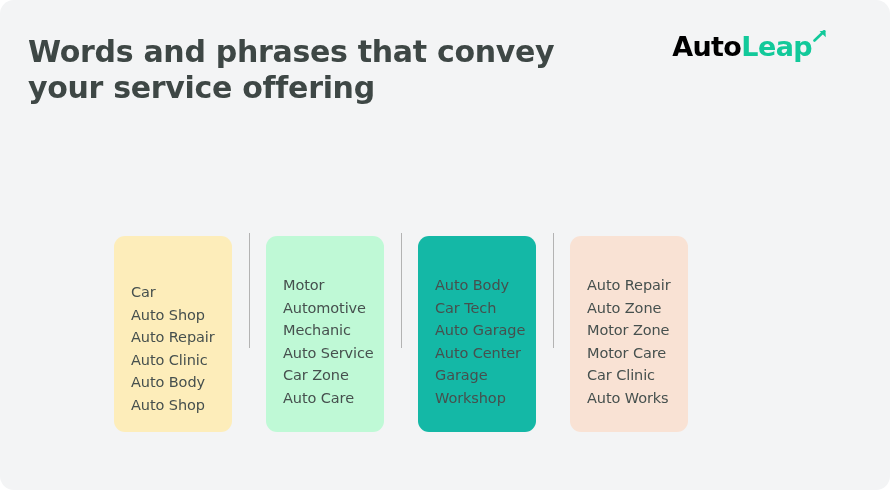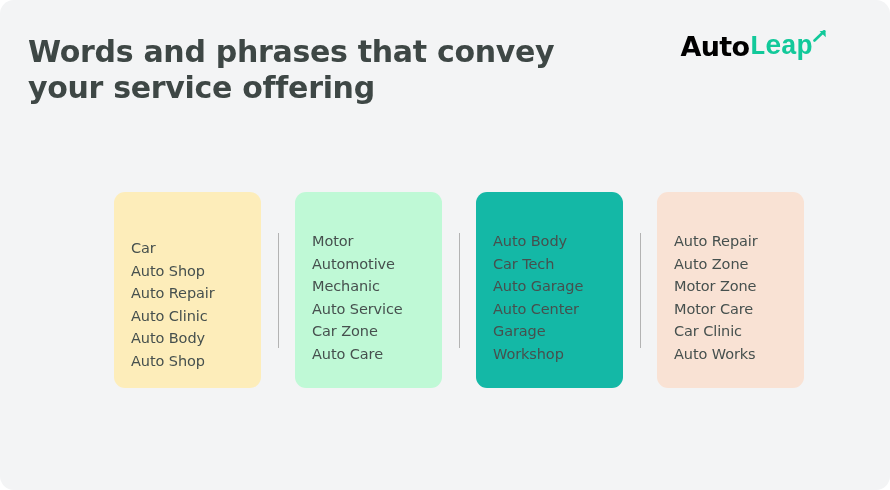--- a/index.html
+++ b/index.html
@@ -52,21 +52,21 @@
     position: absolute;
     right: 34px;
     top: 32px;
     display: flex;
     align-items: flex-end;
     font-size: 27px;
     font-weight: bold;
     letter-spacing: -0.6px;
     line-height: 30px;
   }
-  #brand-leap { color: #12c99a; font-family: Liberation Mono, monospace; }
+  #brand-leap { color: #12c99a; }
   #brand-arrow {
     position: relative;
     width: 14px;
     height: 30px;
   }
   #brand-arrow svg {
     position: absolute;
     left: 1px;
     top: -2px;
   }
@@ -77,25 +77,26 @@
     left: 114px;
     top: 192px;
     width: 664px;
     height: 196px;
     display: flex;
     align-items: flex-start;
   }
 
   .card {
     position: relative;
-    width: 147px;
+    width: 118px;
     height: 196px;
     border-radius: 11px;
     box-sizing: border-box;
     flex: 0 0 auto;
+    margin-top: 44px;
   }
 
   .card-list {
     position: absolute;
     left: 17px;
     top: 38px;
     right: 6px;
     margin: 0;
     padding: 0;
     list-style: none;

